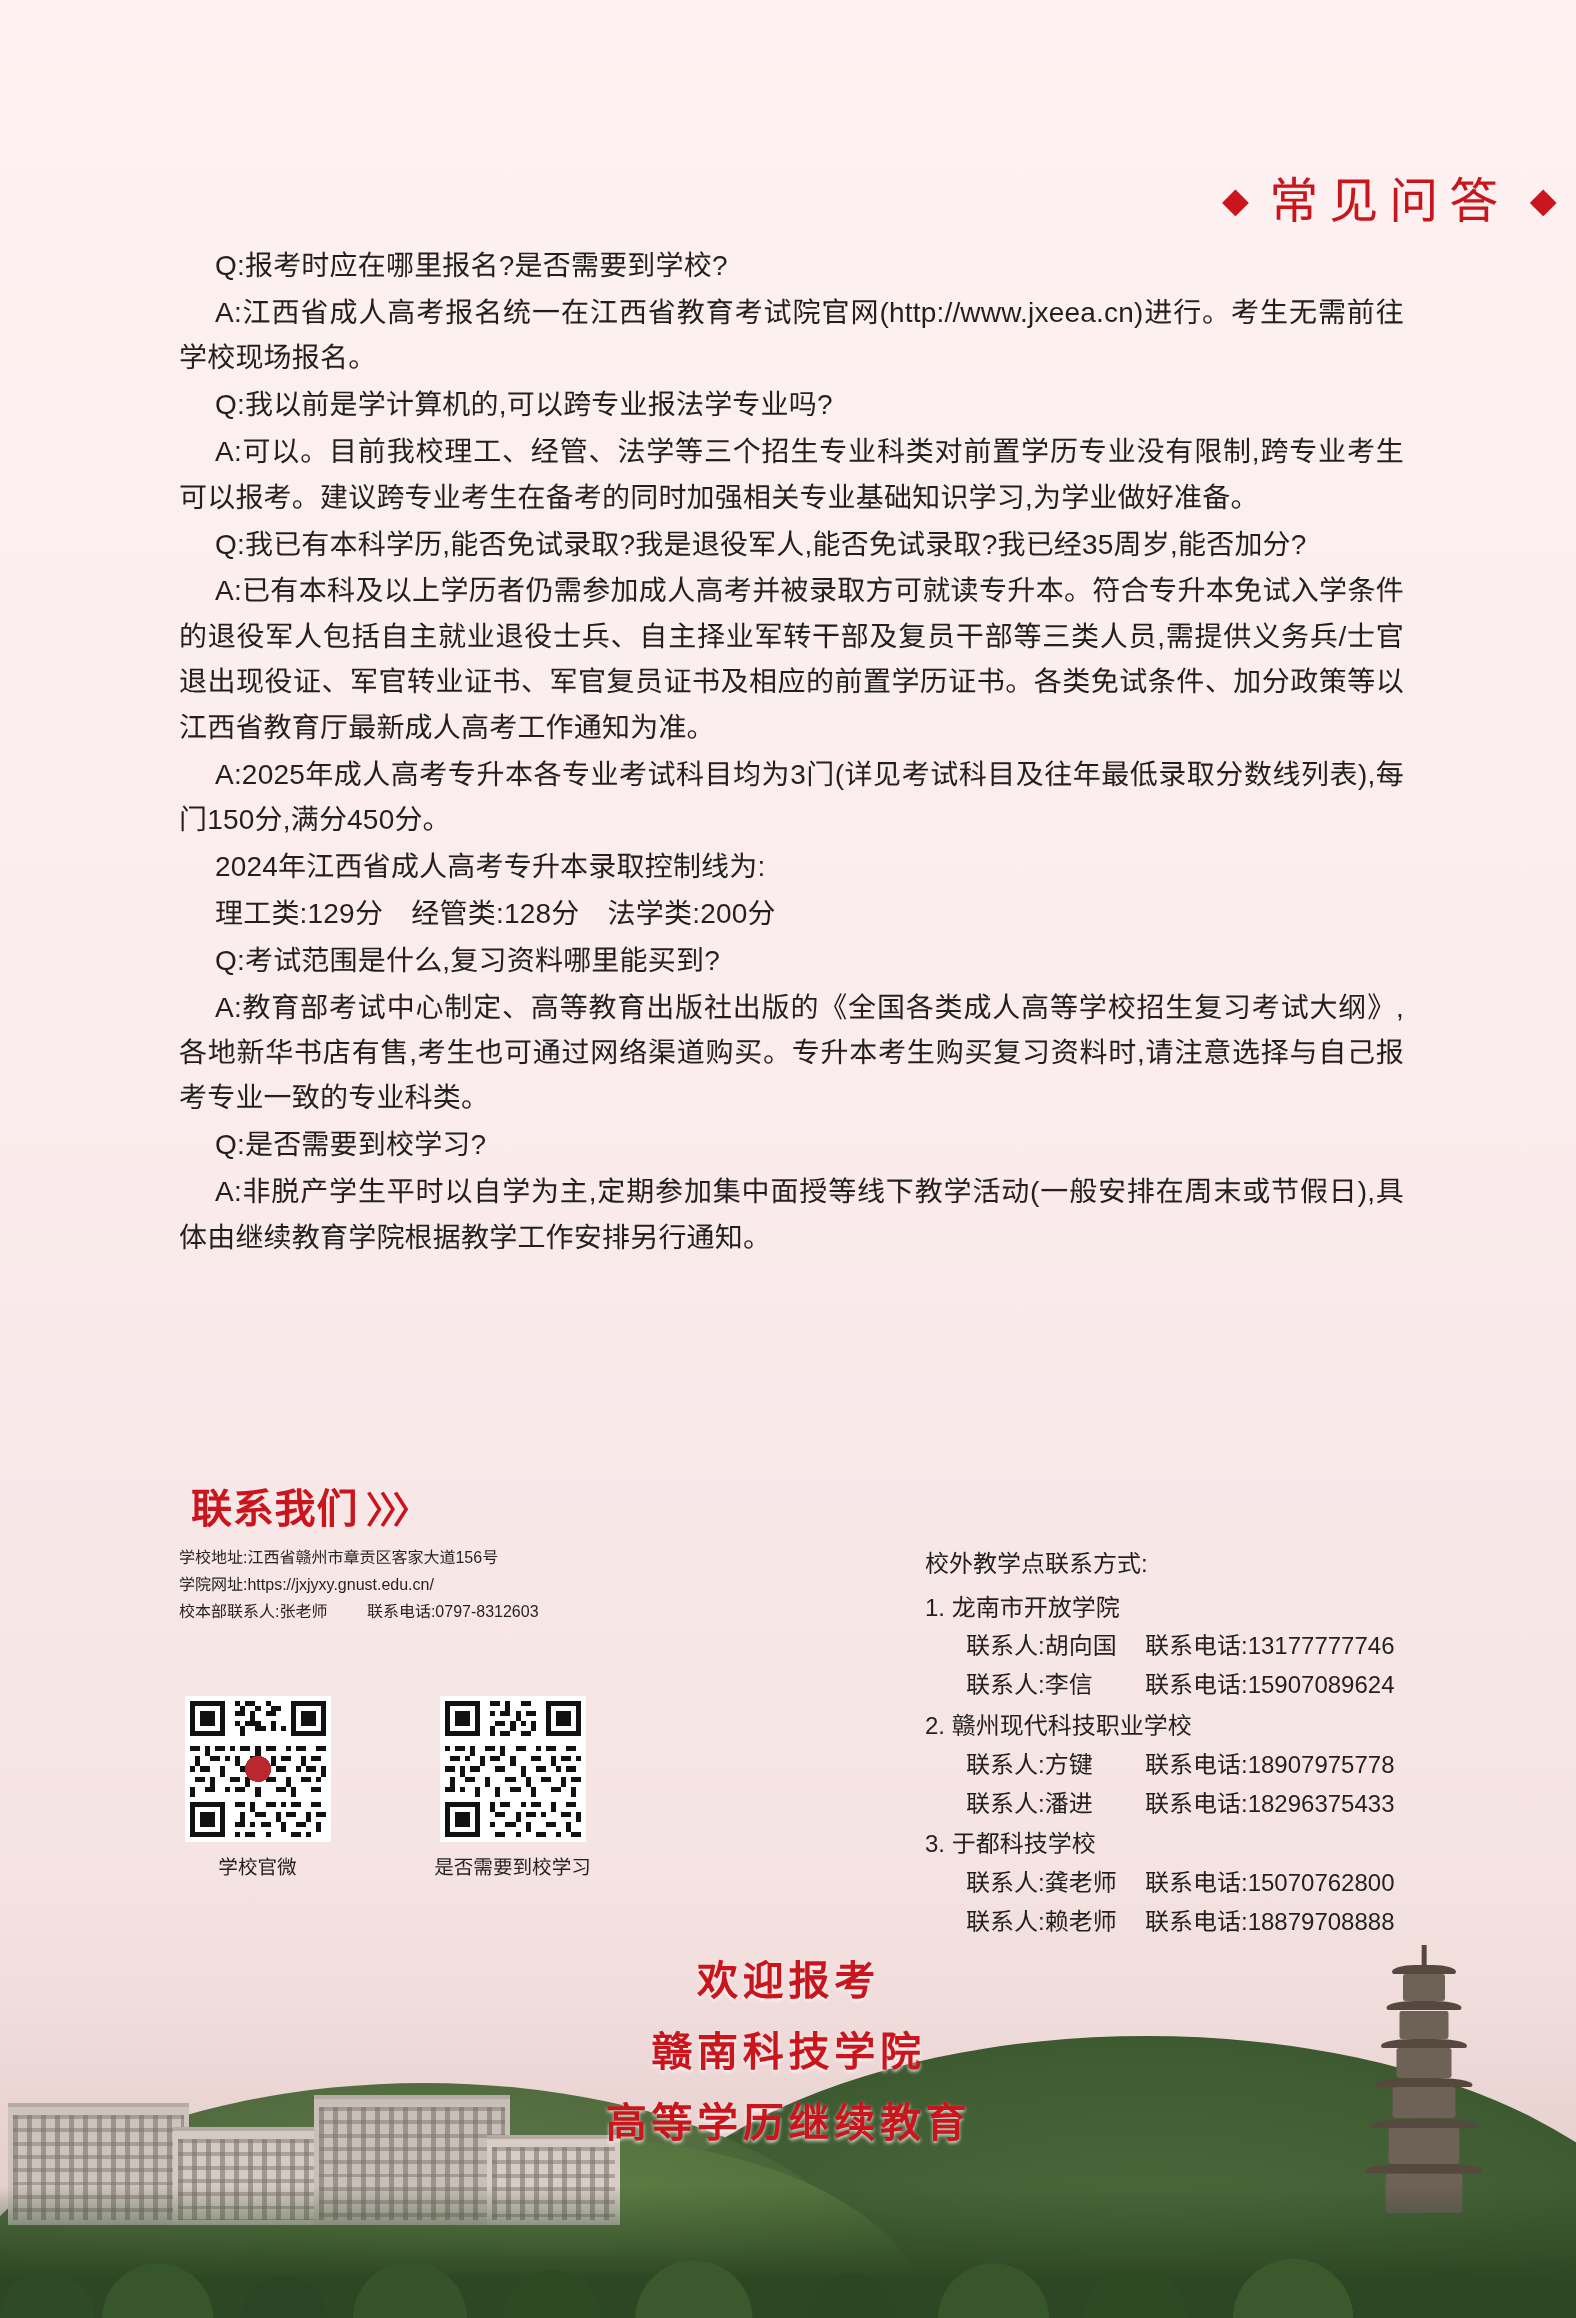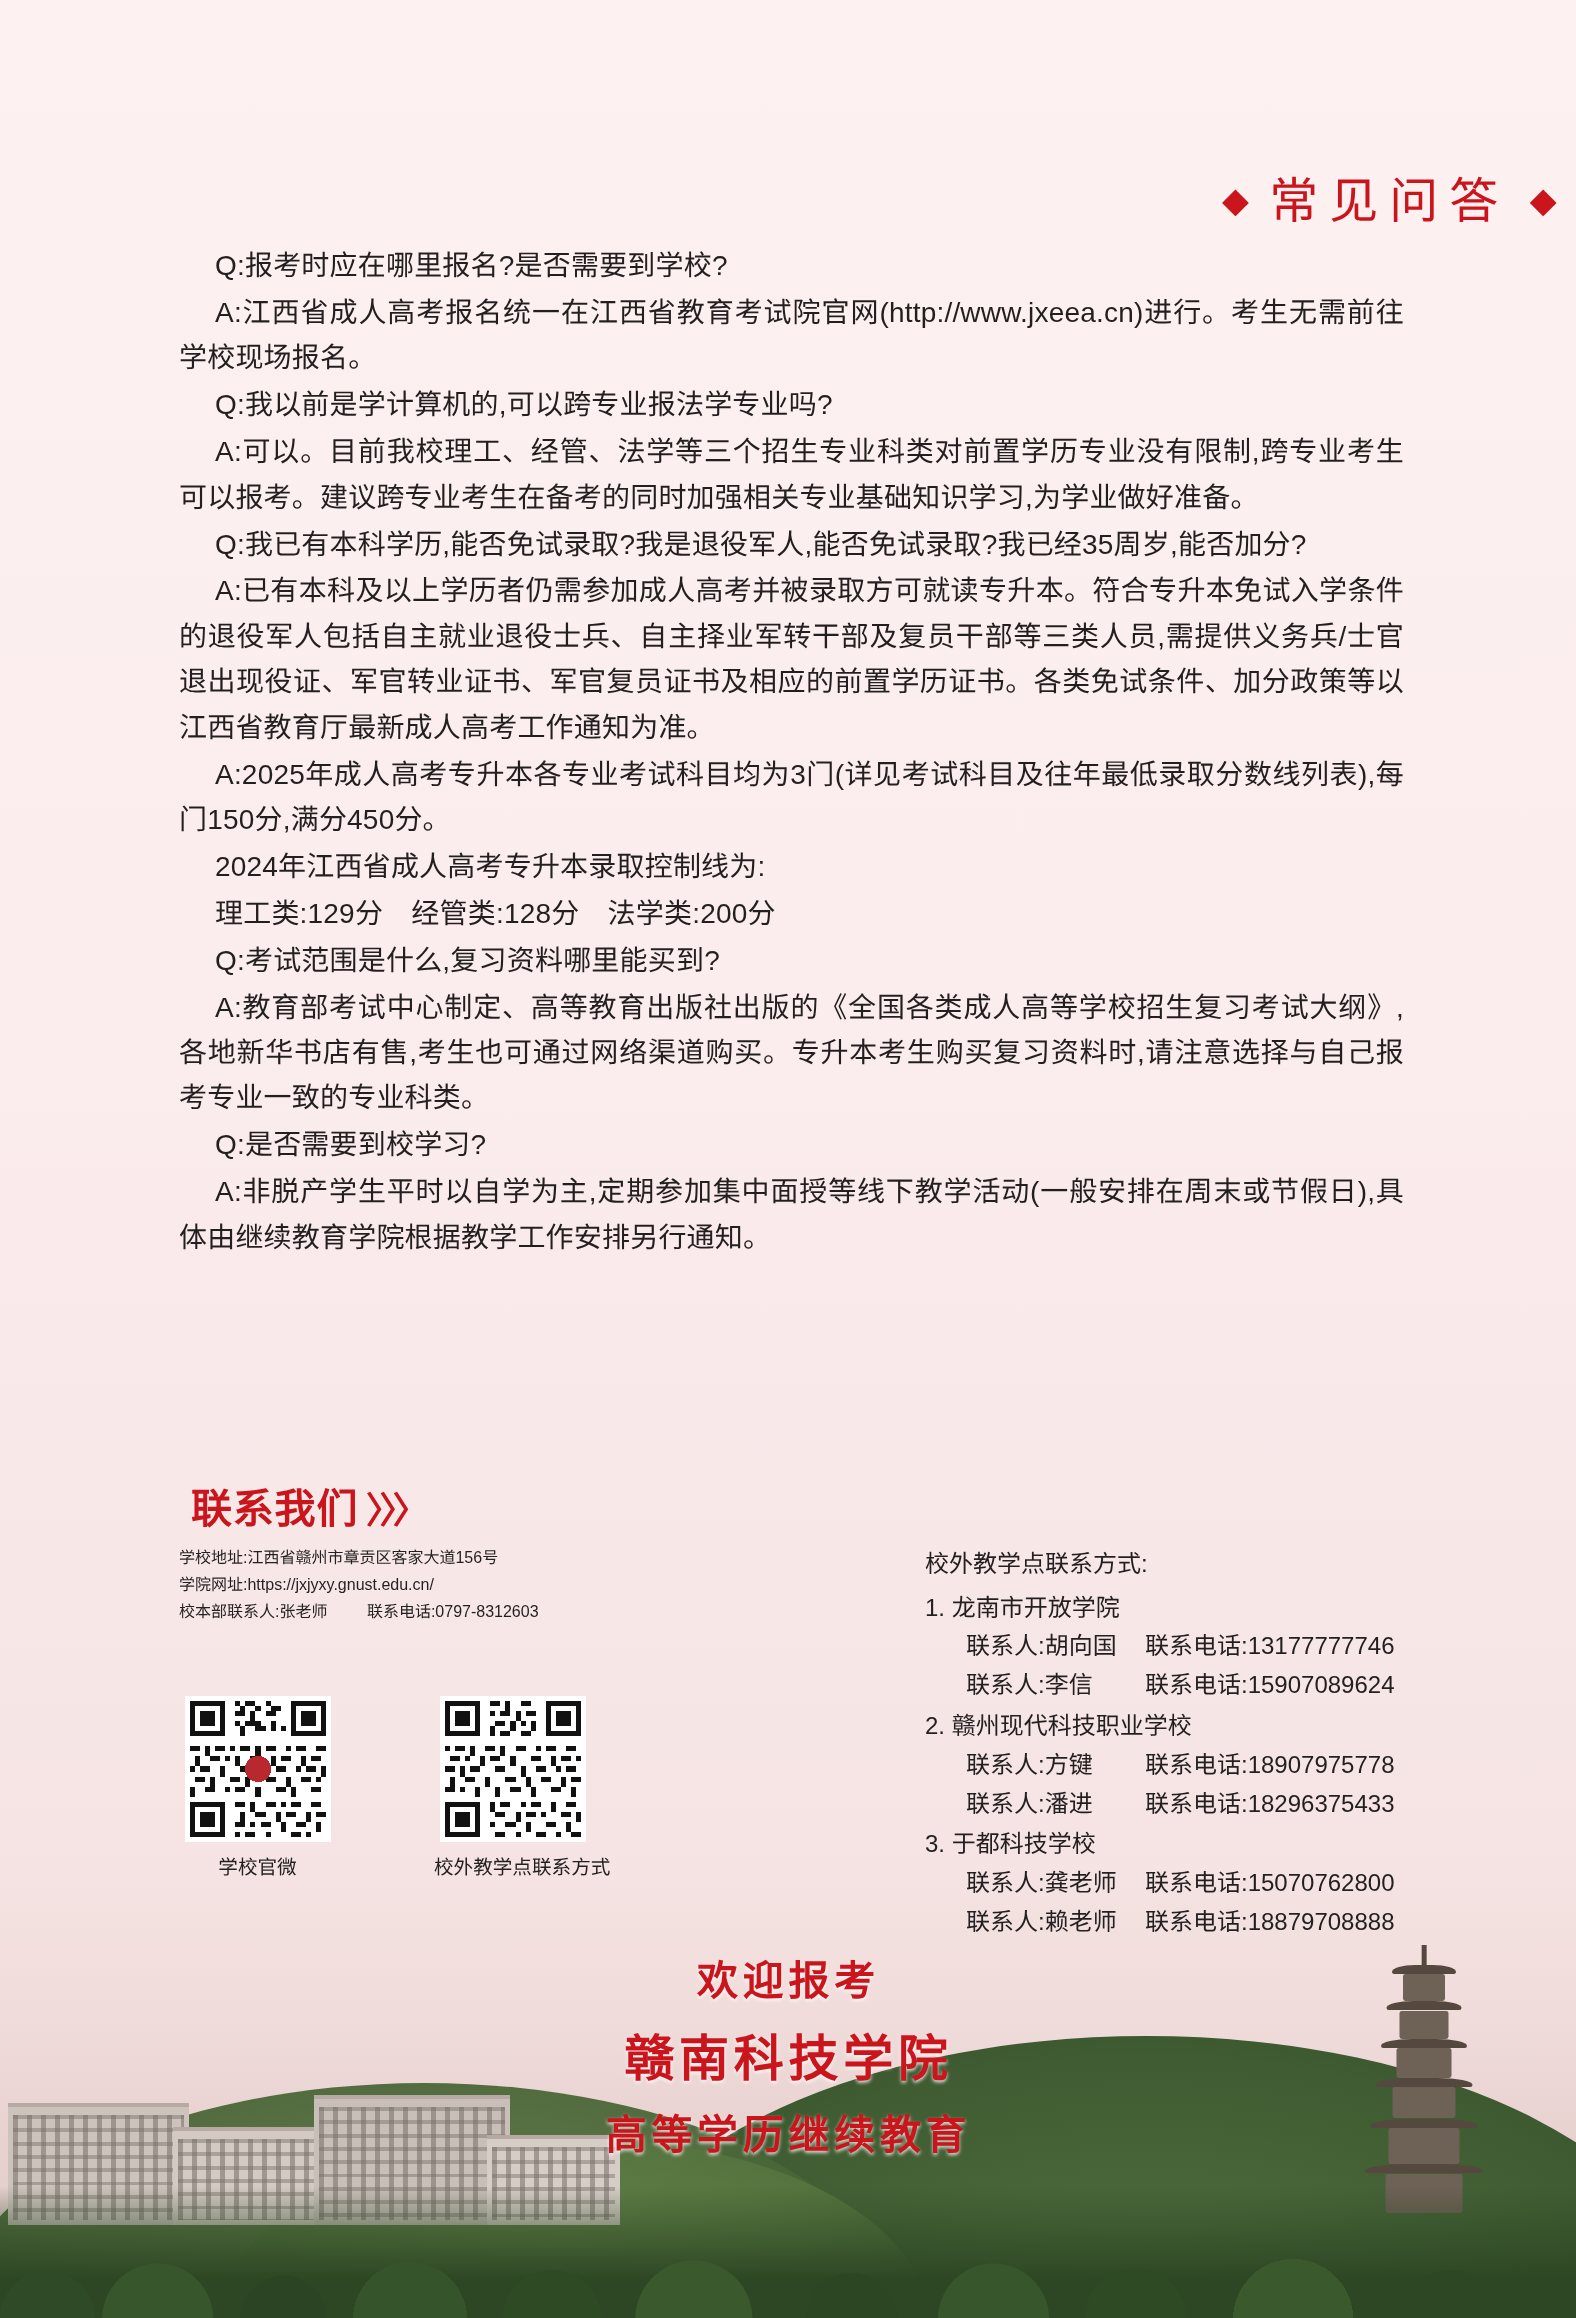--- a/index.html
+++ b/index.html
@@ -276,21 +276,21 @@
     width: 100%;
     top: 1947px;
     text-align: center;
     z-index: 8;
     color: #c9151b;
     font-weight: bold;
     font-family: "DejaVu Sans", "Liberation Sans", sans-serif;
     text-shadow: 0 1.6px 3.9px rgba(255,255,255,.85);
   }
   .bottom-slogan .l1 { font-size: 41px; letter-spacing: 4.7px; }
-  .bottom-slogan .l2 { font-size: 50px; letter-spacing: 4.7px; margin-top: 11px; }
+  .bottom-slogan .l2 { font-size: 41px; letter-spacing: 4.7px; margin-top: 11px; }
   .bottom-slogan .l3 { font-size: 41px; letter-spacing: 4.7px; margin-top: 11px; }
 </style>
 </head>
 <body>
 
 <div class="page-bg"></div>
 
 <div class="photo-band">
   <div class="sky"></div>
   <div class="hill h2"></div>
@@ -550,21 +550,21 @@
             <rect x="21" y="25" width="2" height="1"></rect>
               <rect x="25" y="25" width="1" height="2"></rect>
             <rect x="11" y="27" width="2" height="1"></rect>
               <rect x="15" y="27" width="1" height="1"></rect>
               <rect x="19" y="27" width="2" height="1"></rect>
             <rect x="23" y="27" width="1" height="1"></rect>
               <rect x="26" y="27" width="2" height="1"></rect>
           </g>
         </svg>
       </div>
-      <div class="qr-caption">校外教学点联系方式</div>
+      <div class="qr-caption">是否需要到校学习</div>
     </div>
   </div>
 
   <div class="contact-right">
     <div class="sec-title">校外教学点联系方式:</div>
 
     <div class="unit">
       <div>1. 龙南市开放学院</div>
       <div class="person">
         <span class="nm">联系人:胡向国</span>

